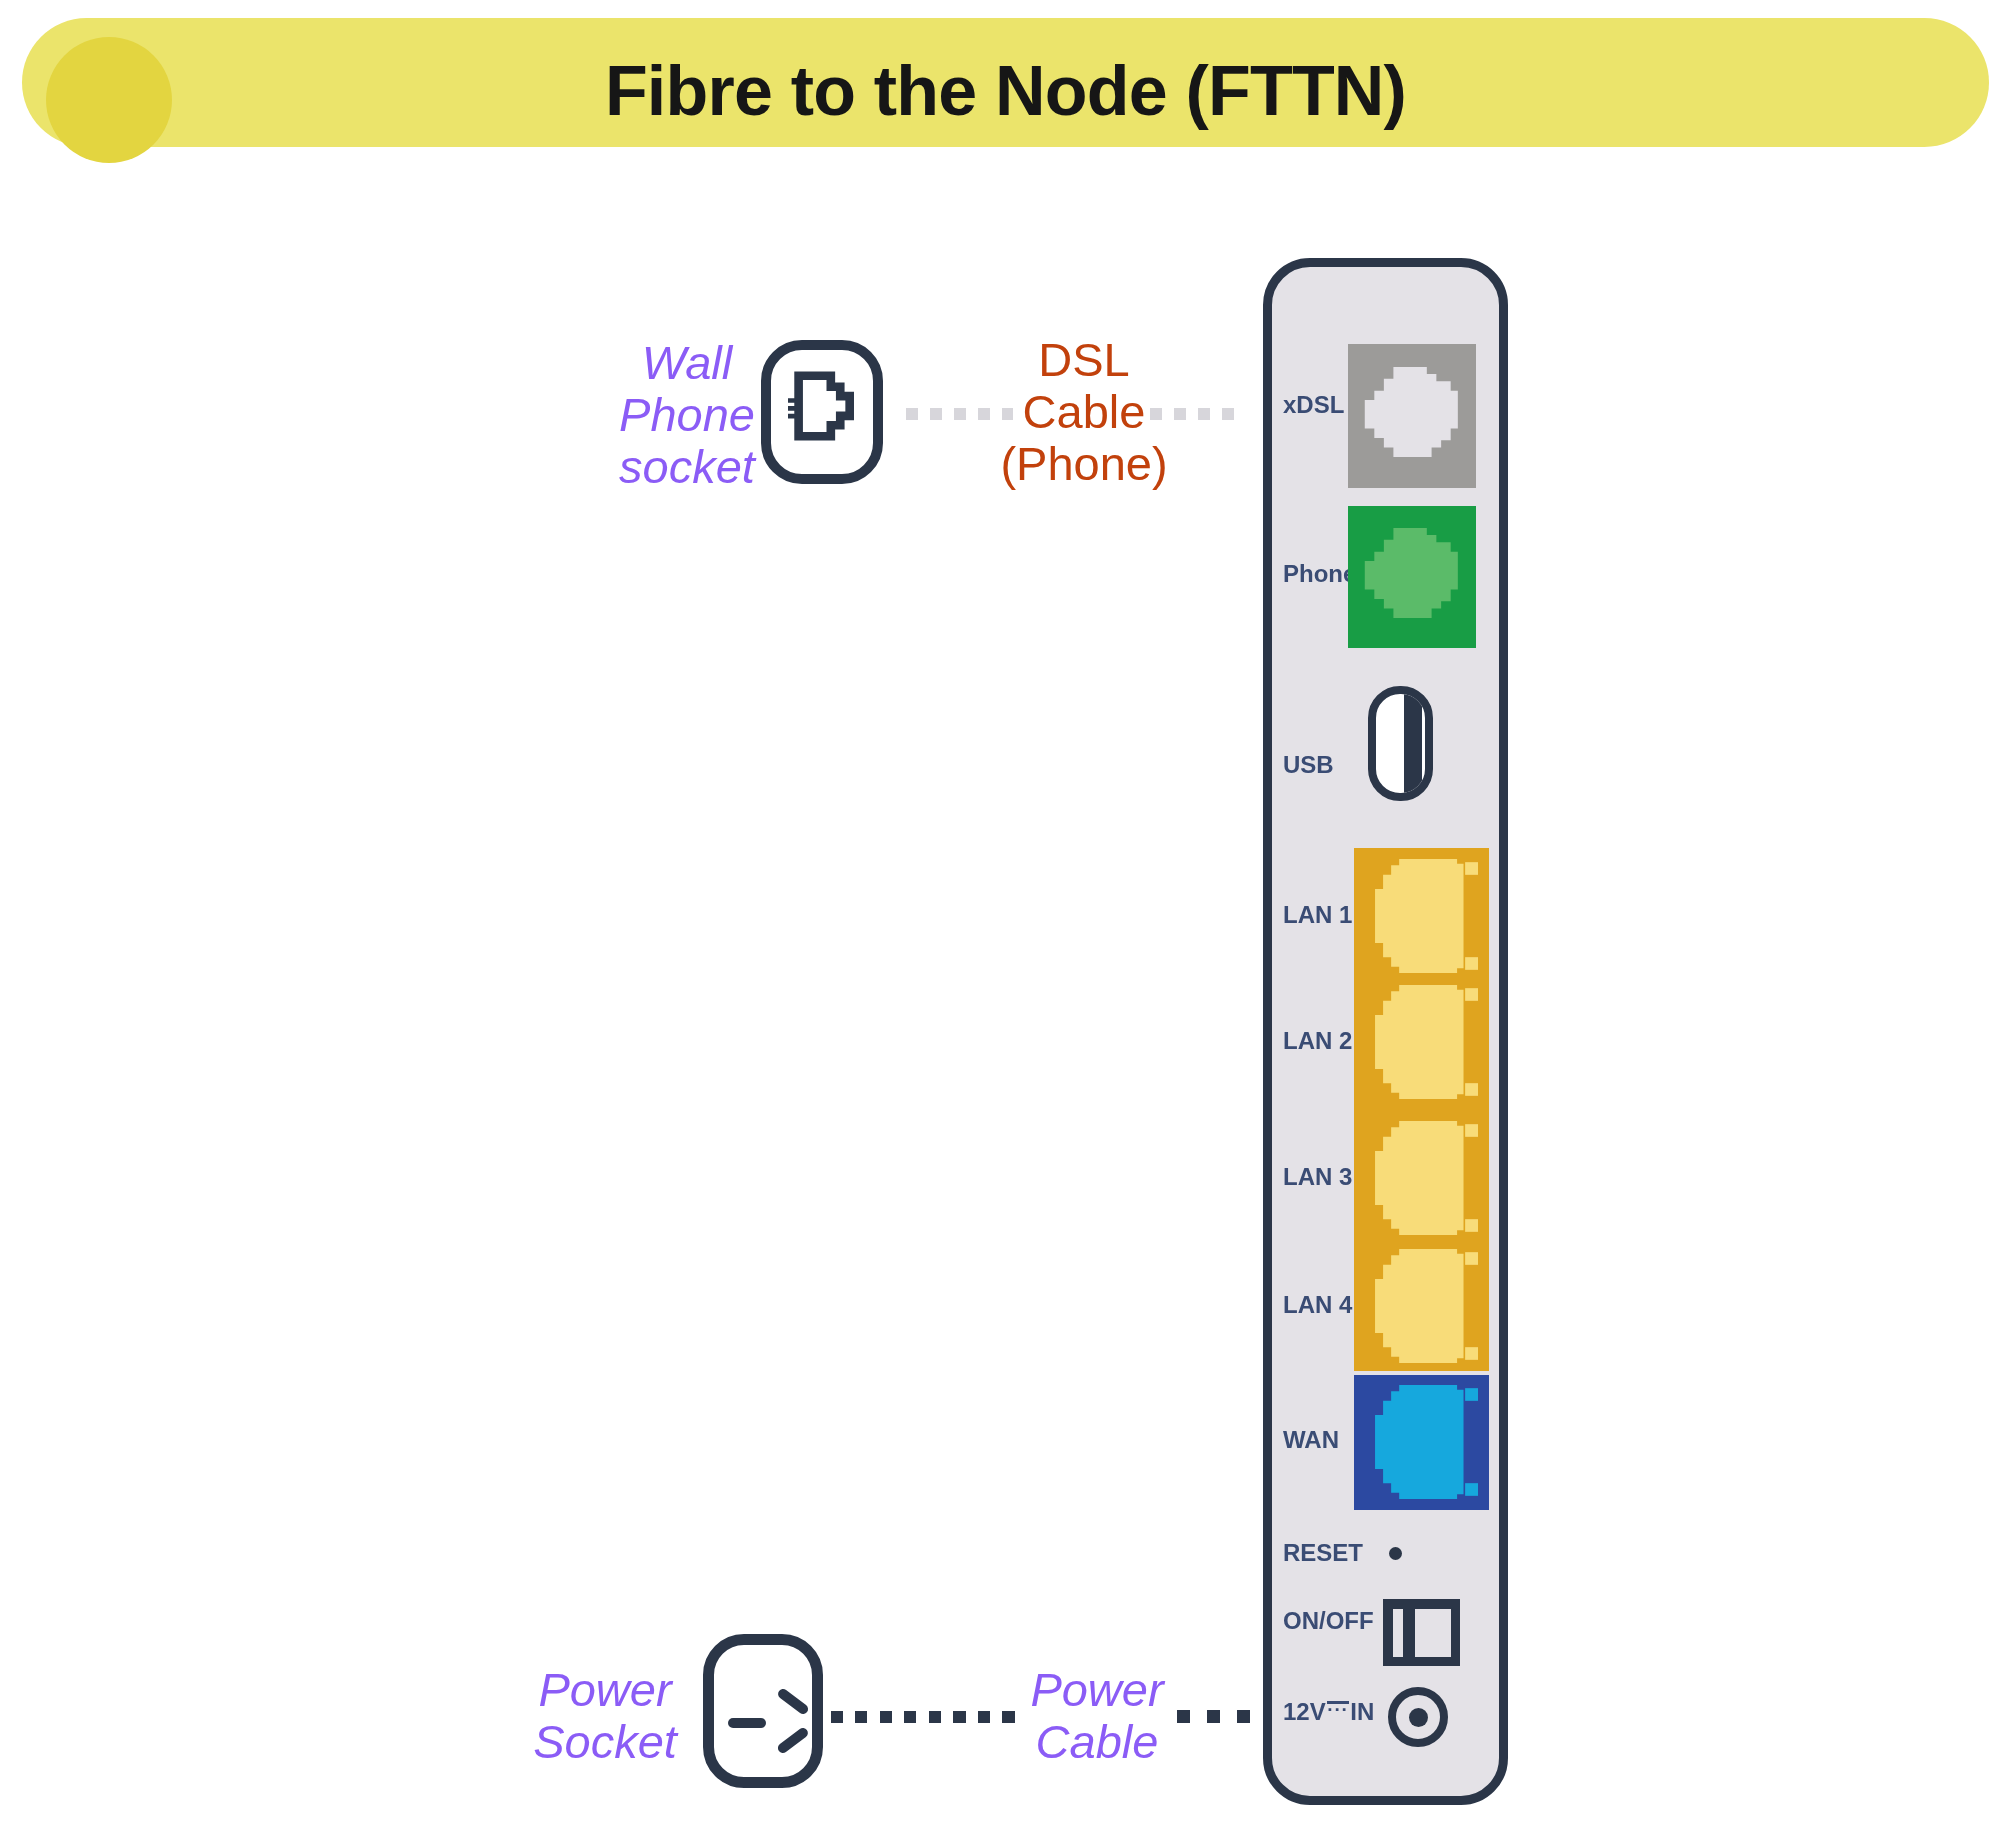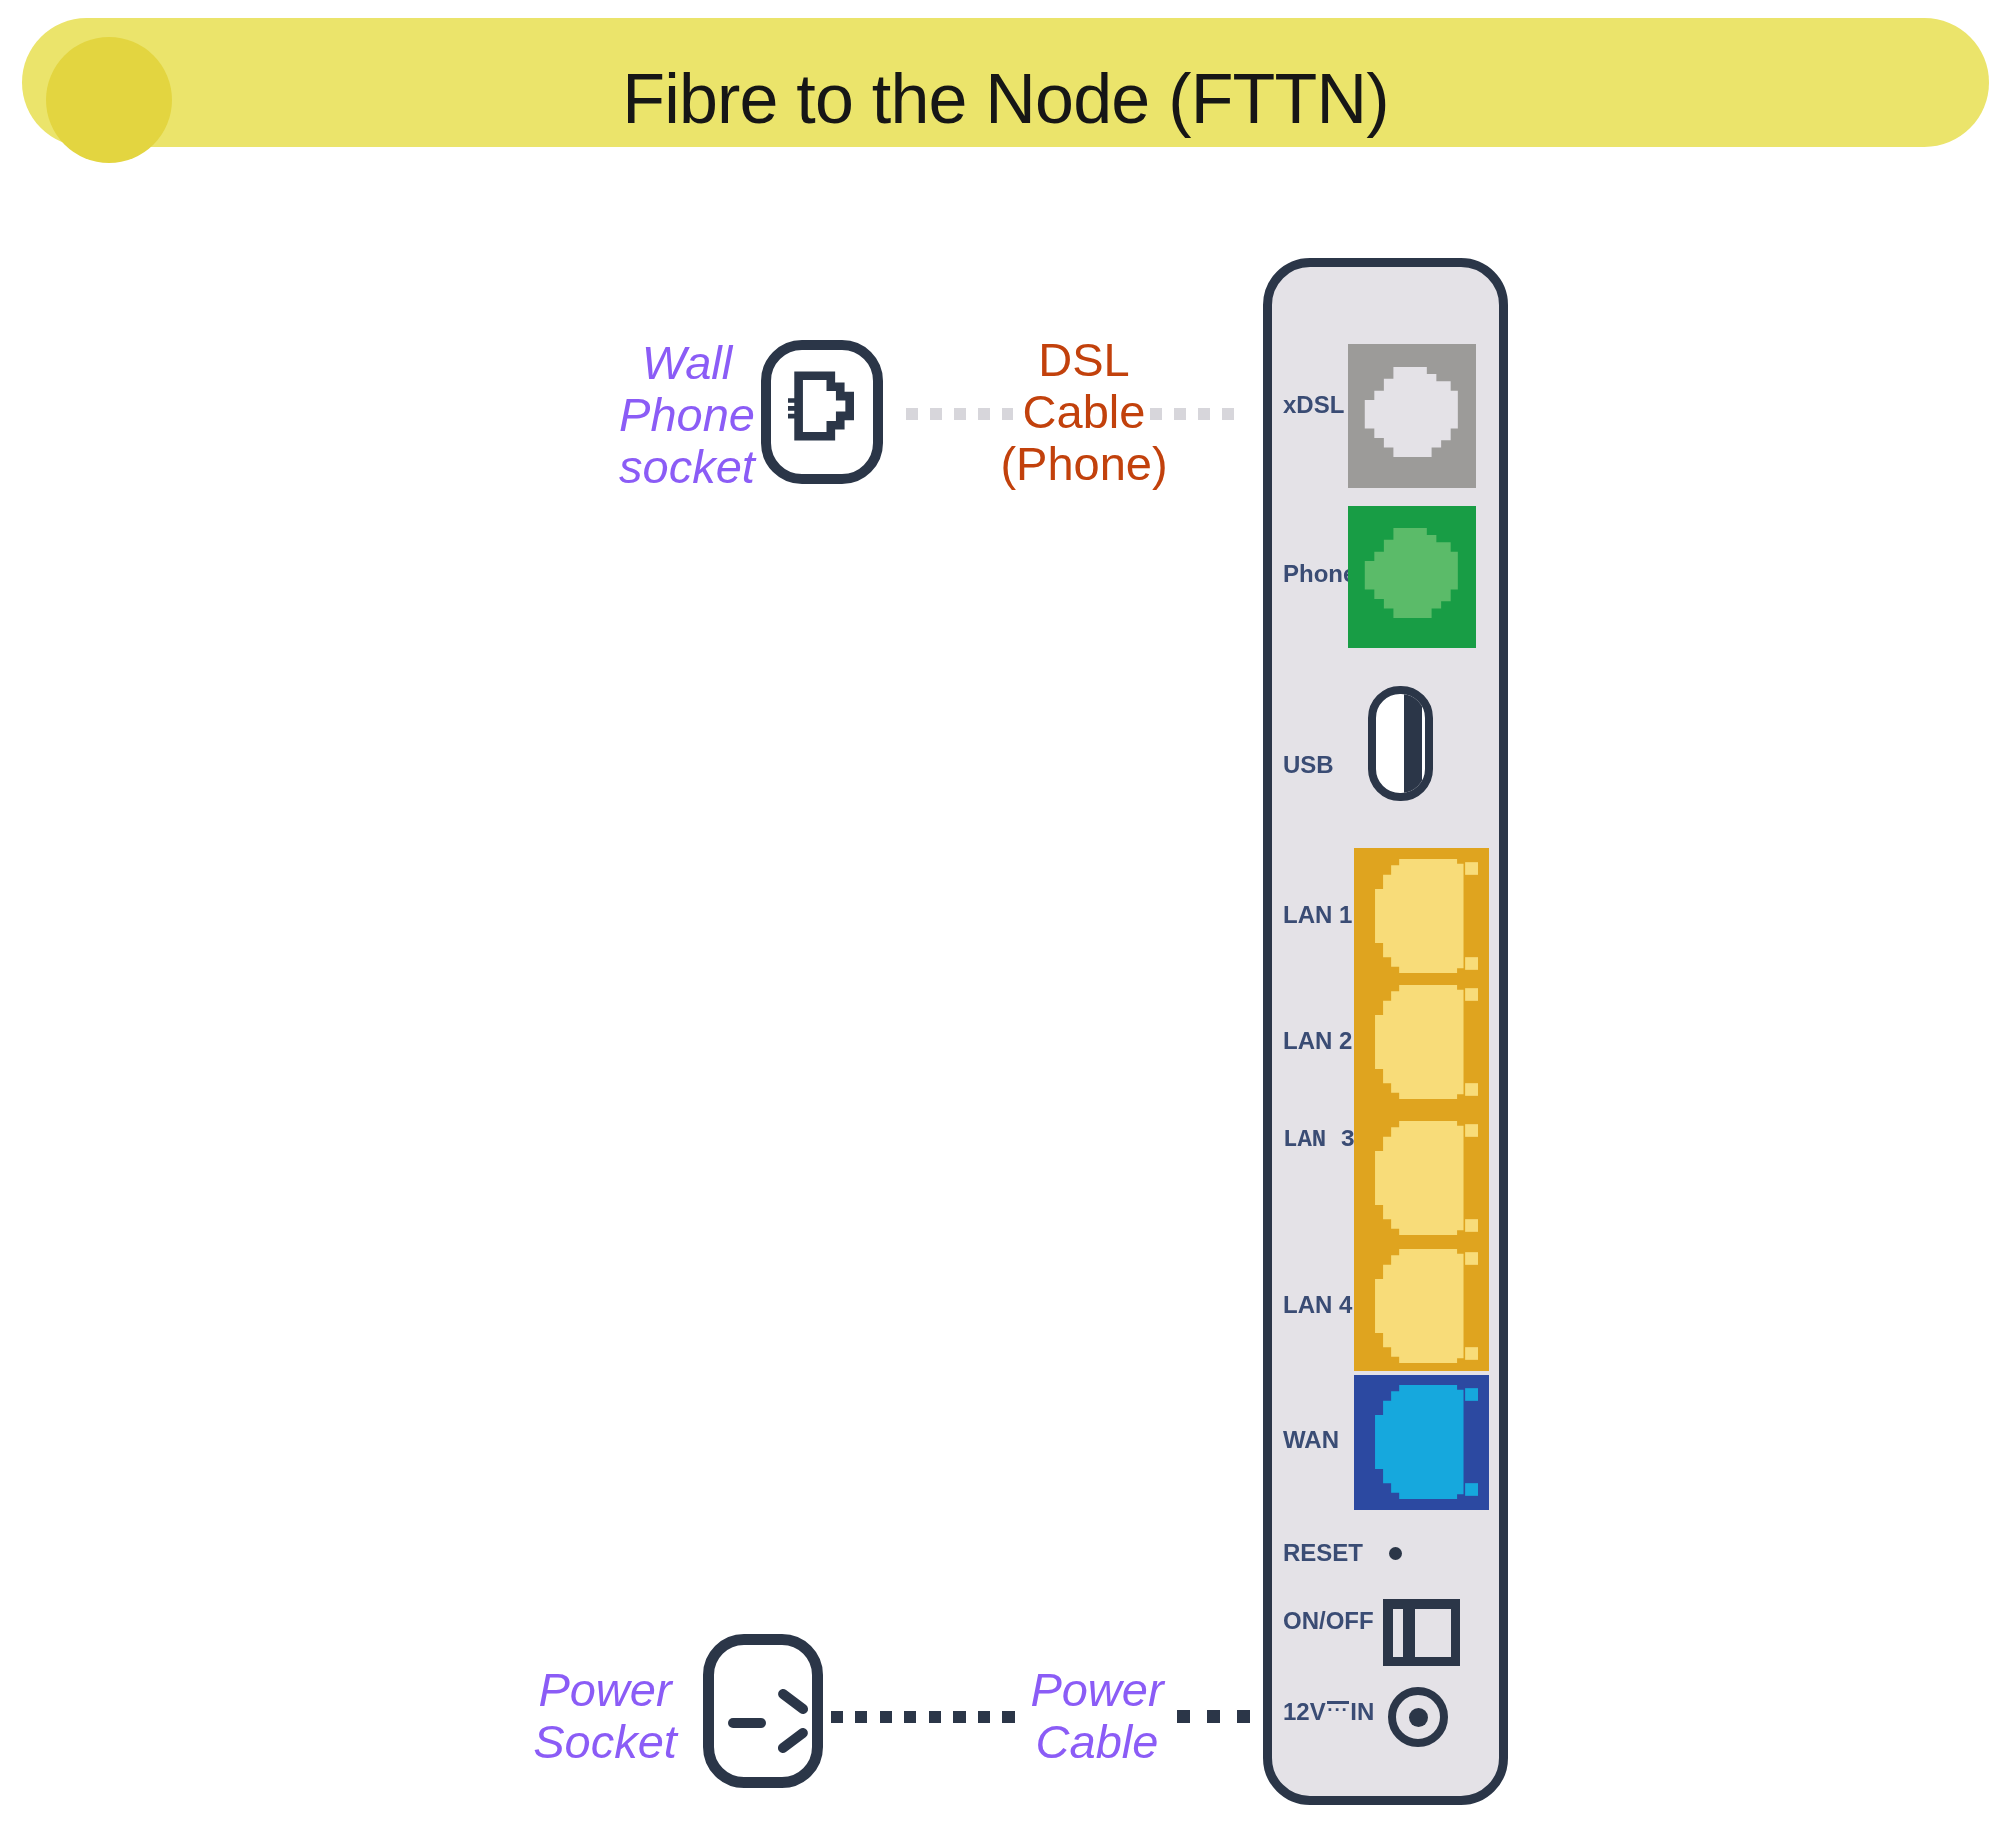--- a/index.html
+++ b/index.html
@@ -4,23 +4,23 @@
 <style>
   html,body{margin:0;padding:0;background:#ffffff;}
   .stage{position:relative;width:2010px;height:1844px;background:#ffffff;overflow:hidden;
          font-family:"Liberation Sans", sans-serif;}
 
   
   .banner{position:absolute;left:22px;top:18px;width:1967px;height:129px;
           background:#EBE46B;border-radius:65px;}
   .banner-circle{position:absolute;left:24px;top:19px;width:126px;height:126px;
           border-radius:50%;background:#E3D540;}
-  .banner-title{position:absolute;left:0;top:16px;width:100%;height:129px;
+  .banner-title{position:absolute;left:0;top:8px;width:100%;height:129px;
           display:flex;align-items:center;justify-content:center;
-          font-size:70px;font-weight:400;color:#161616;letter-spacing:-0.8px;}
+          font-size:70px;font-weight:700;color:#161616;letter-spacing:-0.8px;}
 
   
   .cap{position:absolute;text-align:center;font-size:47px;line-height:52px;}
   .cap-dark{color:#8b5cf6;font-style:italic;}
   .cap-grey{color:#c2410c;}
 
   
   .dots{position:absolute;height:12px;}
   .dots-grey{background-image:repeating-linear-gradient(90deg,#D7D6DB 0 12px,transparent 12px 24px);}
   .dots-dark{background-image:repeating-linear-gradient(90deg,#2B3648 0 12px,transparent 12px 24.5px);}
@@ -88,21 +88,21 @@
   </div>
   <div class="dots dots-grey" style="left:1150px;top:408px;width:84px;"></div>
 
   <div class="router"></div>
 
   <div class="port-label" style="top:405px;">xDSL</div>
   <div class="port-label" style="top:574px;">Phone</div>
   <div class="port-label" style="top:733px;margin-top:32px;">USB</div>
   <div class="port-label" style="top:915px;">LAN 1</div>
   <div class="port-label" style="top:1041px;">LAN 2</div>
-  <div class="port-label" style="top:1139px;font-family:Liberation Mono, monospace;">LAN 3</div>
+  <div class="port-label" style="top:1177px;">LAN 3</div>
   <div class="port-label" style="top:1305px;">LAN 4</div>
   <div class="port-label" style="top:1440px;">WAN</div>
   <div class="port-label" style="top:1553px;">RESET</div>
   <div class="port-label" style="top:1621px;">ON/OFF</div>
   <div class="port-label" style="top:1712px;"><span>12V</span><span class="dc-dots">···</span><span>IN</span></div>
 
   <div class="port-square" style="left:1348px;top:344px;width:128px;height:144px;background:#9C9B99;">
     <svg width="105" height="97" viewBox="0 0 44 41" preserveAspectRatio="none" style="position:absolute;left:12px;top:23px;">
       <path fill="#E4E2E7" d="M14 0 H28 V3 H32 V6 H38 V10 H41 V26 H38 V31 H34 V34 H30 V38 H14 V34 H10 V30 H6 V26 H2 V14 H6 V10 H10 V5 H14 Z"></path>
     </svg>

